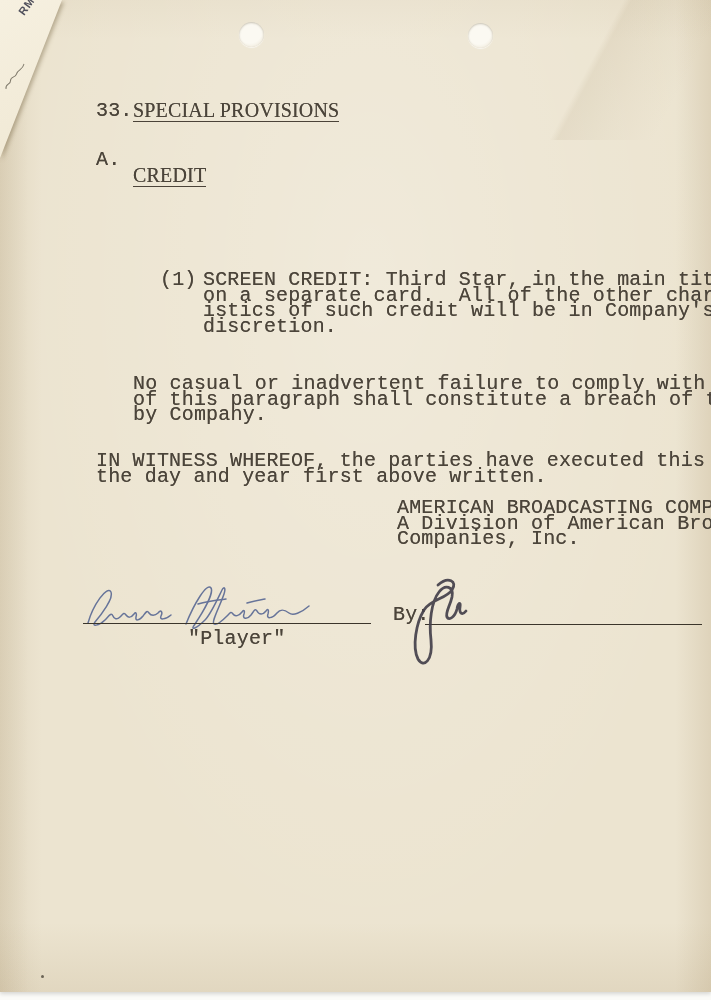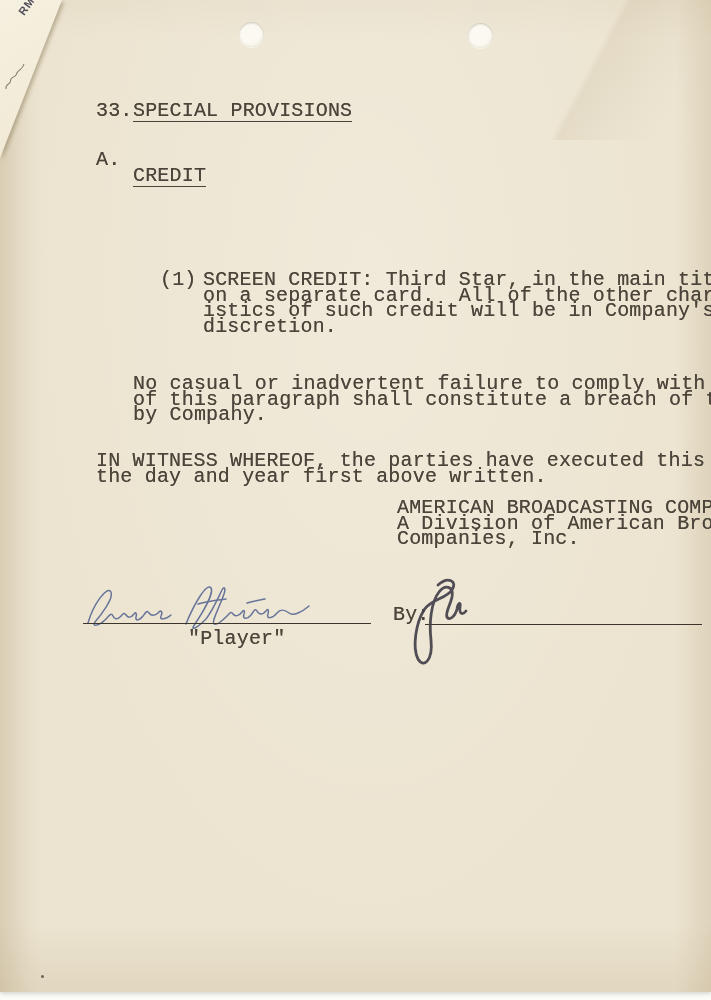--- a/index.html
+++ b/index.html
@@ -50,21 +50,21 @@
     box-shadow:inset 0 1px 2px rgba(90,75,45,0.30), 0 1px 1px rgba(255,255,255,0.6);
   }
   .hole-left{left:239px;top:22px;}
   .hole-right{left:468px;top:23px;}
   .tw{
     position:absolute;
     font-size:20px;line-height:15.6px;letter-spacing:0.18px;
     color:#4b443a;white-space:pre;
     text-shadow:0 0 0.5px rgba(75,68,58,0.75);
   }
-  .hd-title{display:inline-block;border-bottom:1.4px solid #4b4339;padding-bottom:2px;}
+  .hd-title{display:inline-block;border-bottom:1.4px solid #4b4339;padding-bottom:2px;font-family:Liberation Serif, serif;}
   .sigline{position:absolute;height:0;border-top:1.5px solid #3b352b;}
   .speck{position:absolute;left:41px;top:975px;width:3px;height:3px;border-radius:50%;background:#6b6456;}
   svg{display:block;}
 </style>
 </head>
 <body>
 
 <div class="paper">
 
   <div class="crease-topright"></div>

